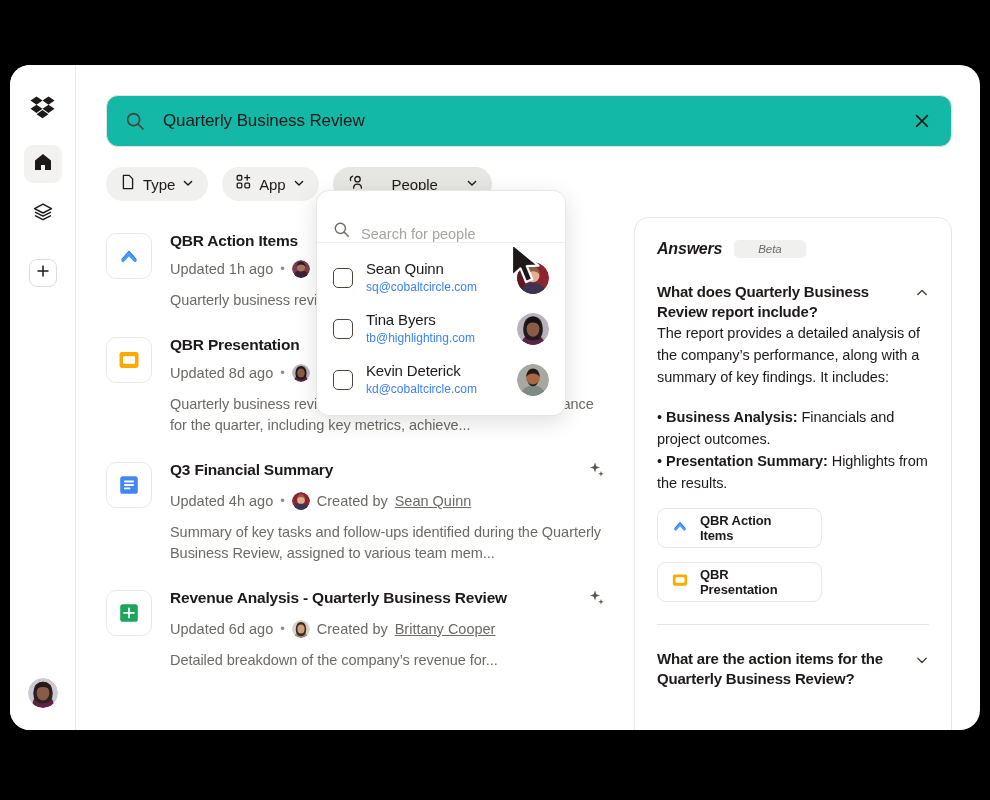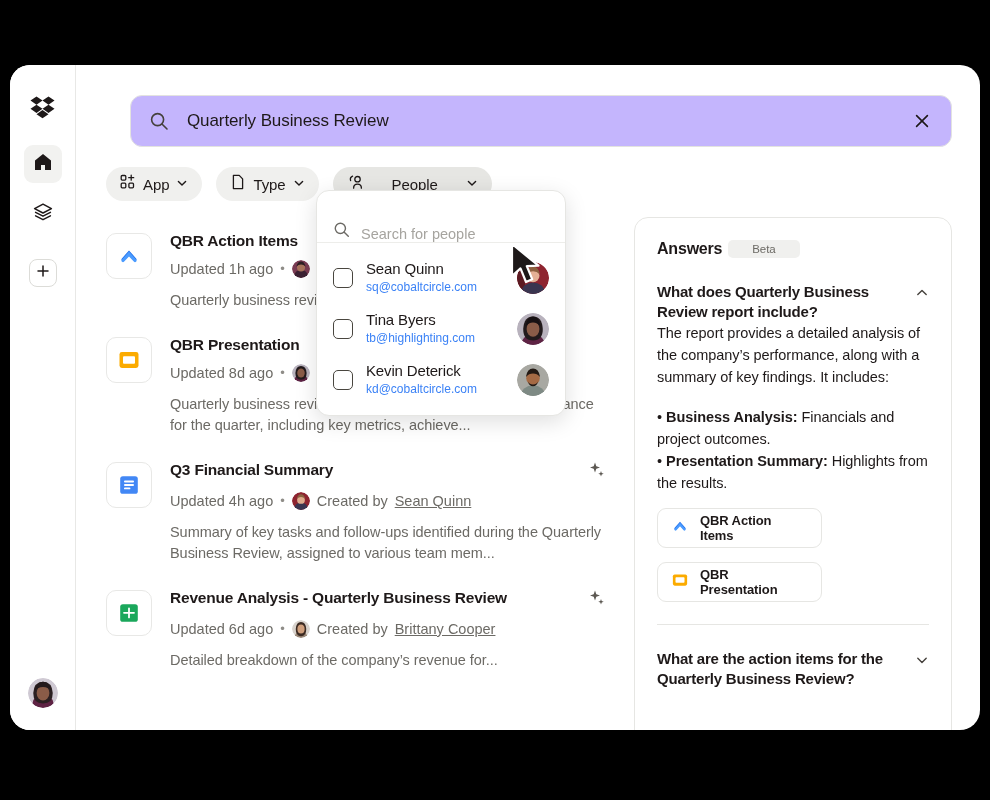--- a/index.html
+++ b/index.html
@@ -50,22 +50,21 @@
   
   .main {
     flex: 1; position: relative; padding: 30px 28px 0 30px;
     min-width: 0;
   }
 
   
   .searchbar {
     height: 52px; border: 1px solid #e3e3e0; border-radius: 12px;
     display: flex; align-items: center; padding: 0 14px 0 18px;
-    background: #c4b5fd;
-    margin-left: 24px;
+    background: #14b8a6;
   }
   .searchbar .s-icon { width: 20px; height: 20px; flex-shrink: 0; }
   .searchbar .s-value {
     flex: 1; margin-left: 18px;
     font-size: 17px; color: #1e1919; letter-spacing: -0.1px;
     border: none; outline: none; background: transparent;
     font-family: "Liberation Sans", sans-serif;
   }
   .searchbar .s-close {
     width: 30px; height: 30px; display:flex; align-items:center; justify-content:center;
@@ -113,21 +112,21 @@
     line-height: 21px; letter-spacing: -0.05px;
   }
   .sparkle { flex-shrink: 0; margin-top: 1px; cursor: pointer; }
 
   
   .answers {
     flex: 1; border: 1px solid #e6e6e3; border-radius: 14px;
     padding: 22px 22px 20px 22px; height: 530px; background: #fff;
     overflow: hidden;
   }
-  .answers-head { display: flex; align-items: flex-end; gap: 6px; }
+  .answers-head { display: flex; align-items: flex-end; gap: 12px; font-style: italic; }
   .answers-title { font-size: 16px; font-weight: bold; color: #1e1919; letter-spacing: -0.2px; }
   .beta {
     background: #f0f0ee; color: #6c6a65; font-size: 11.5px;
     padding: 3px 24px; border-radius: 5px; letter-spacing: -0.1px;
   }
   .qa-q {
     margin-top: 24px; display: flex; align-items: flex-start;
     justify-content: space-between; gap: 14px; cursor: pointer;
   }
   .qa-q-text {
@@ -261,41 +260,41 @@
         <svg width="16" height="16" viewBox="0 0 16 16" aria-hidden="true">
           <path d="M2.6 2.6 L13.4 13.4 M13.4 2.6 L2.6 13.4" stroke="#1e1919" stroke-width="1.6" stroke-linecap="round"></path>
         </svg>
       </span>
     </div>
 
     <div class="chips">
       <div class="chip">
         <span>
           <svg width="16" height="16" viewBox="0 0 16 16" aria-hidden="true">
+            <path d="M3.4 1.4 H9.2 L12.6 4.9 V14.6 H3.4 Z" fill="none" stroke="#1e1919" stroke-width="1.3" stroke-linejoin="round"></path>
+          </svg>
+        </span>
+        <span class="chip-label">Type</span>
+        <span>
+          <svg width="12" height="12" viewBox="0 0 12 12" aria-hidden="true">
+            <path d="M2.4 4.4 L6 8 L9.6 4.4" fill="none" stroke="#1e1919" stroke-width="1.4" stroke-linecap="round" stroke-linejoin="round"></path>
+          </svg>
+        </span>
+      </div>
+
+      <div class="chip">
+        <span>
+          <svg width="16" height="16" viewBox="0 0 16 16" aria-hidden="true">
             <rect x="1.2" y="1.5" width="4.6" height="4.6" rx="1" fill="none" stroke="#1e1919" stroke-width="1.3"></rect>
             <rect x="1.2" y="9.2" width="4.6" height="4.6" rx="1" fill="none" stroke="#1e1919" stroke-width="1.3"></rect>
             <rect x="8.9" y="9.2" width="4.6" height="4.6" rx="1" fill="none" stroke="#1e1919" stroke-width="1.3"></rect>
             <path d="M11.2 1.2 V6.2 M8.7 3.7 H13.7" stroke="#1e1919" stroke-width="1.3" stroke-linecap="round"></path>
           </svg>
         </span>
         <span class="chip-label">App</span>
-        <span>
-          <svg width="12" height="12" viewBox="0 0 12 12" aria-hidden="true">
-            <path d="M2.4 4.4 L6 8 L9.6 4.4" fill="none" stroke="#1e1919" stroke-width="1.4" stroke-linecap="round" stroke-linejoin="round"></path>
-          </svg>
-        </span>
-      </div>
-
-      <div class="chip">
-        <span>
-          <svg width="16" height="16" viewBox="0 0 16 16" aria-hidden="true">
-            <path d="M3.4 1.4 H9.2 L12.6 4.9 V14.6 H3.4 Z" fill="none" stroke="#1e1919" stroke-width="1.3" stroke-linejoin="round"></path>
-          </svg>
-        </span>
-        <span class="chip-label">Type</span>
         <span>
           <svg width="12" height="12" viewBox="0 0 12 12" aria-hidden="true">
             <path d="M2.4 4.4 L6 8 L9.6 4.4" fill="none" stroke="#1e1919" stroke-width="1.4" stroke-linecap="round" stroke-linejoin="round"></path>
           </svg>
         </span>
       </div>
 
       <div class="chip open">
         <span>
           <svg width="17" height="16" viewBox="0 0 17 16" aria-hidden="true">

